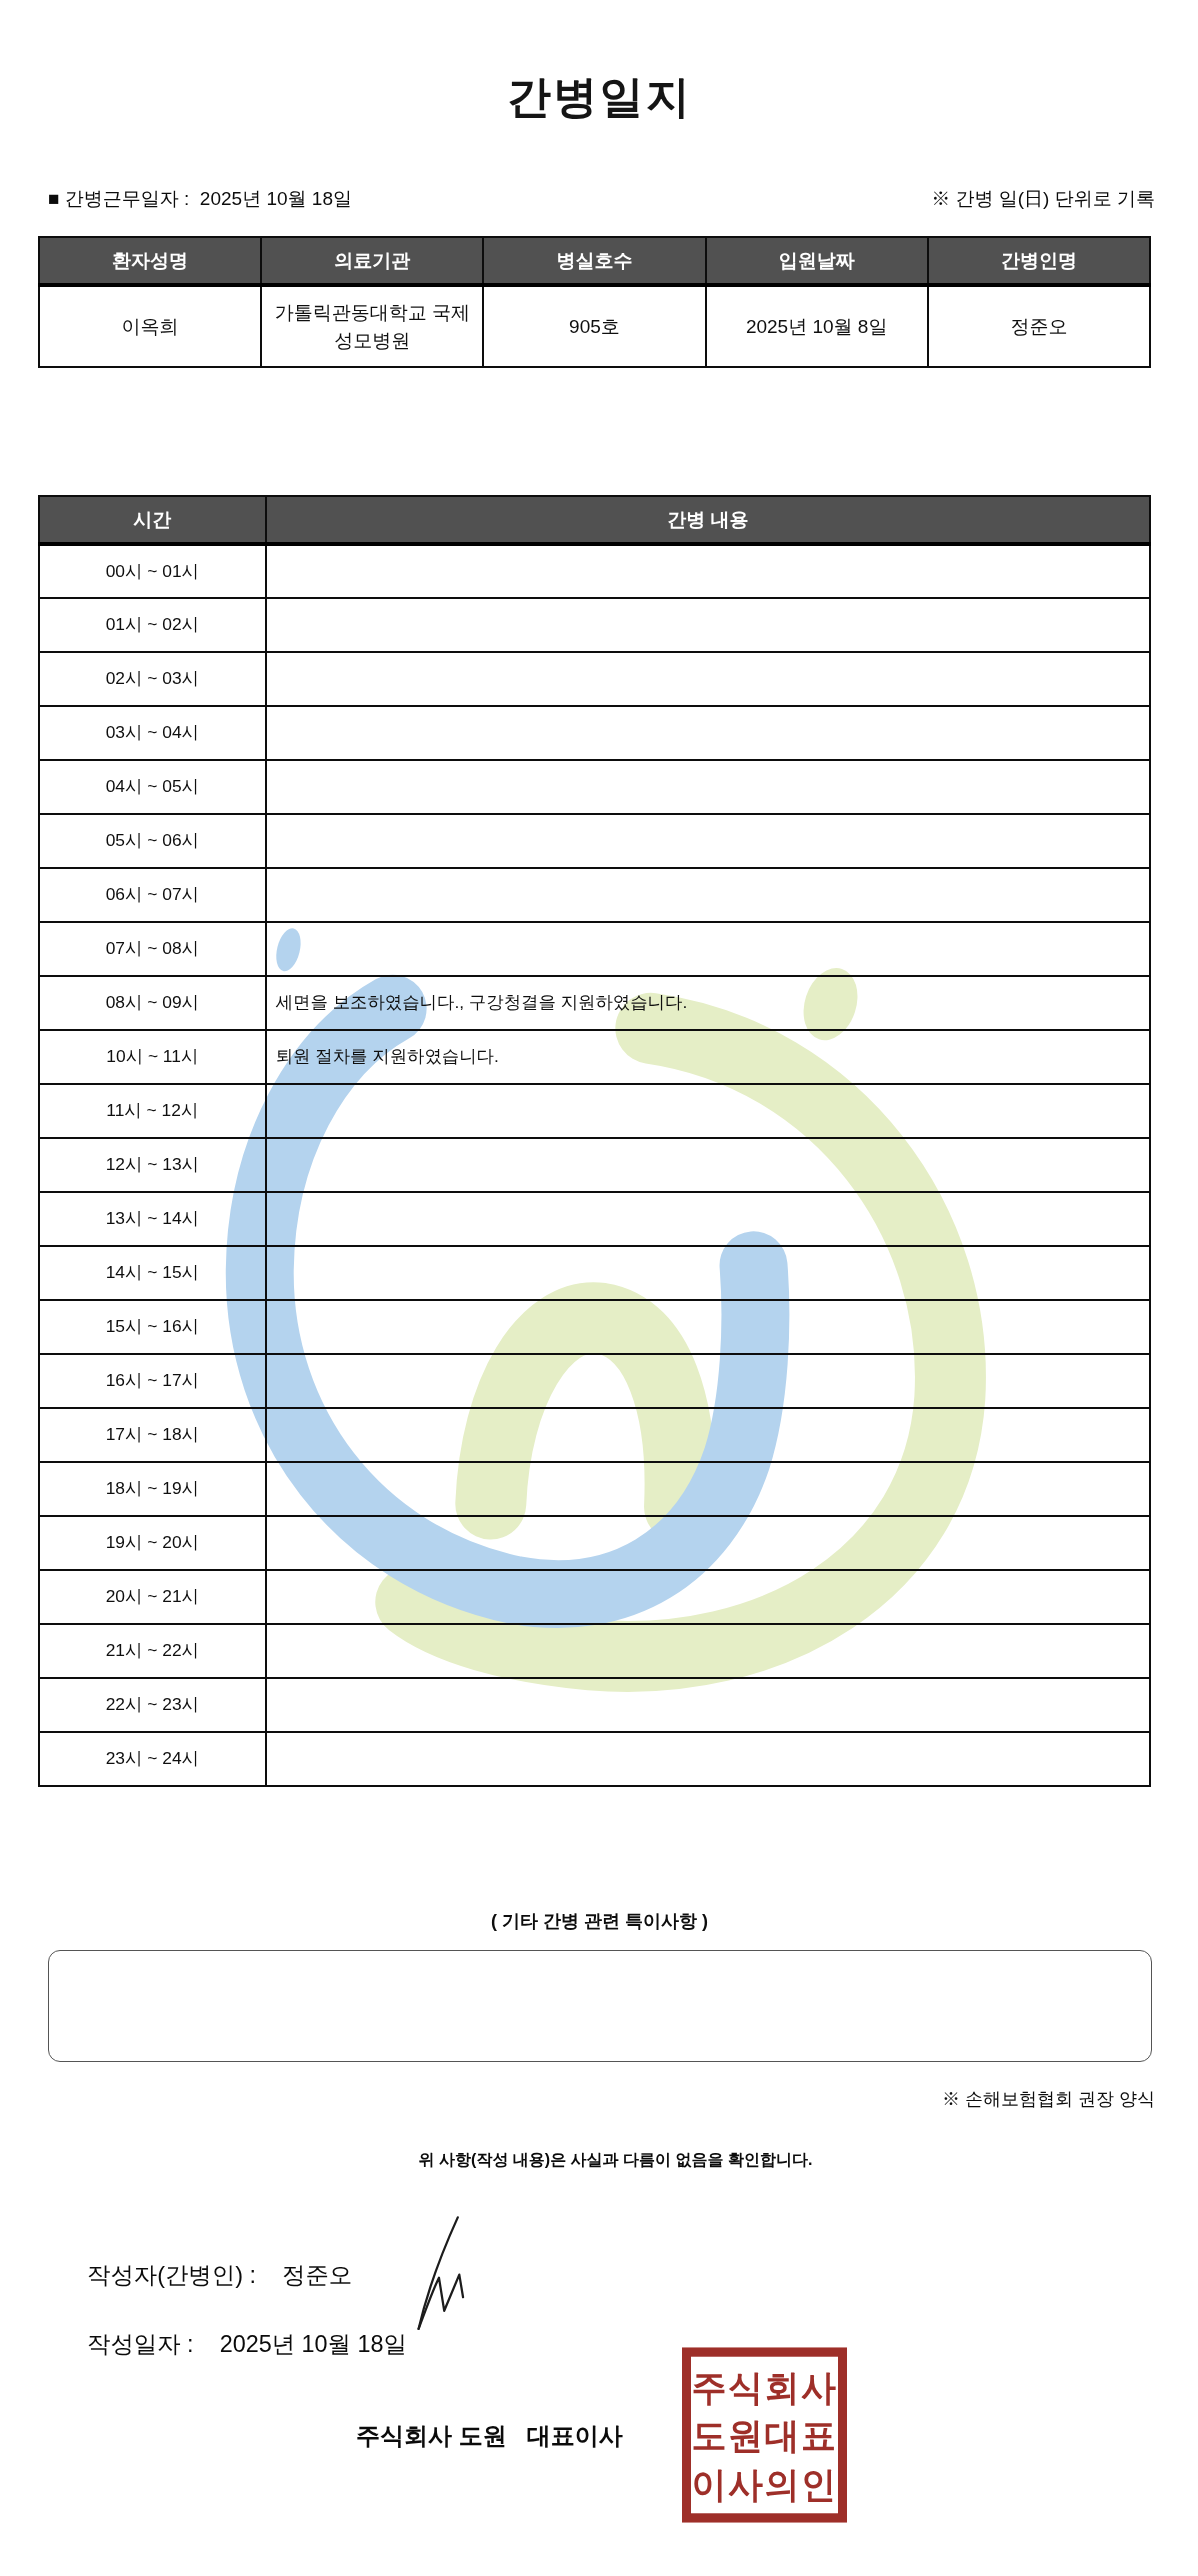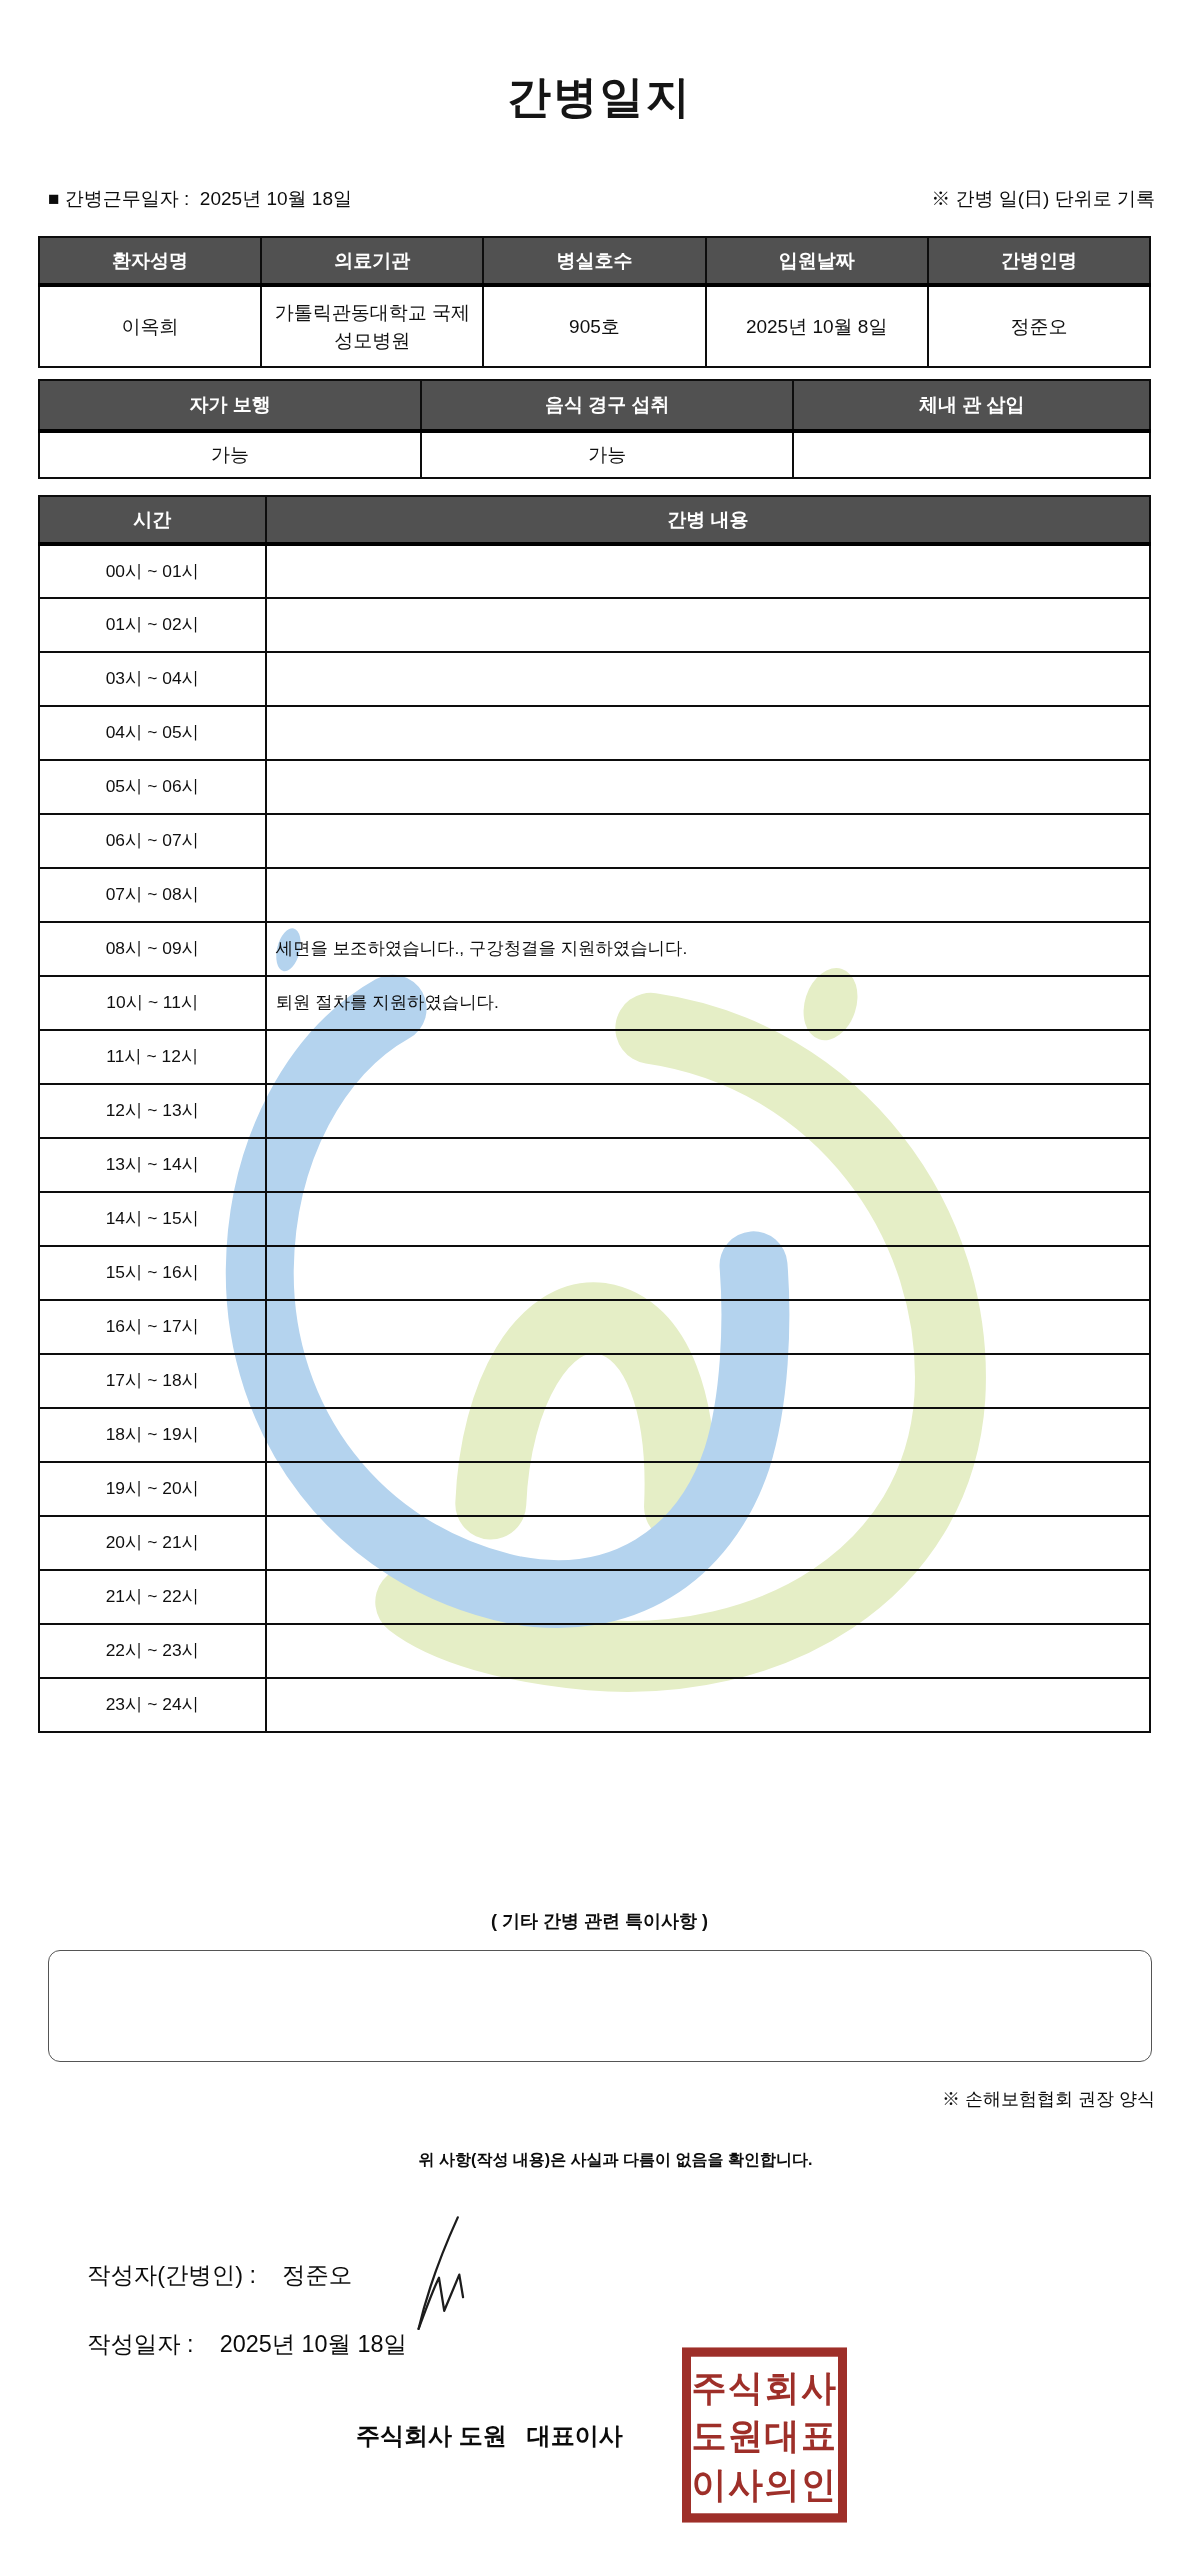--- a/index.html
+++ b/index.html
@@ -126,39 +126,20 @@
         <tr class="vrow">
           <td>이옥희</td>
           <td>가톨릭관동대학교 국제성모병원</td>
           <td>905호</td>
           <td>2025년 10월 8일</td>
           <td>정준오</td>
         </tr>
       </tbody>
     </table>
 
-    <table class="grid t-status">
-      <colgroup>
-        <col style="width:34.4%">
-          <col style="width:33.5%">
-          <col style="width:32.1%">
-      </colgroup>
-      <tbody>
-        <tr class="hrow">
-          <td class="hdr">자가 보행</td>
-          <td class="hdr">음식 경구 섭취</td>
-          <td class="hdr">체내 관 삽입</td>
-        </tr>
-        <tr class="vrow">
-          <td>가능</td>
-          <td>가능</td>
-          <td></td>
-        </tr>
-      </tbody>
-    </table>
 
     <table class="grid t-log">
       <colgroup>
         <col style="width:20.4%">
           <col style="width:79.6%">
       </colgroup>
       <tbody>
         <tr class="hrow">
           <td class="hdr">시간</td>
           <td class="hdr">간병 내용</td>
@@ -167,20 +148,24 @@
           <tr class="lrow">
             <td class="time">00시 ~ 01시</td>
             <td class="body"></td>
           </tr>
 
           <tr class="lrow">
             <td class="time">01시 ~ 02시</td>
             <td class="body"></td>
           </tr>
 
+          <tr class="lrow">
+            <td class="time">02시 ~ 03시</td>
+            <td class="body"></td>
+          </tr>
 
           <tr class="lrow">
             <td class="time">03시 ~ 04시</td>
             <td class="body"></td>
           </tr>
 
           <tr class="lrow">
             <td class="time">04시 ~ 05시</td>
             <td class="body"></td>
           </tr>

